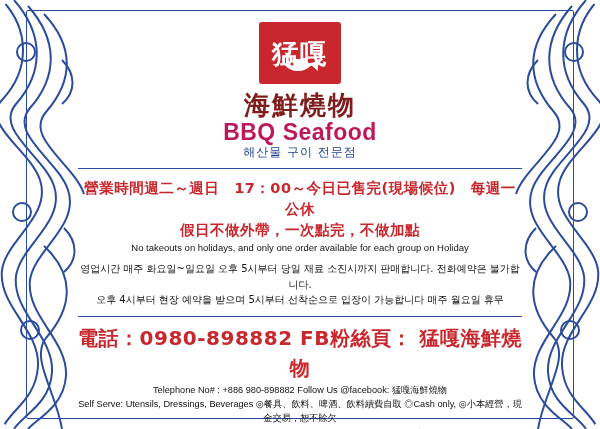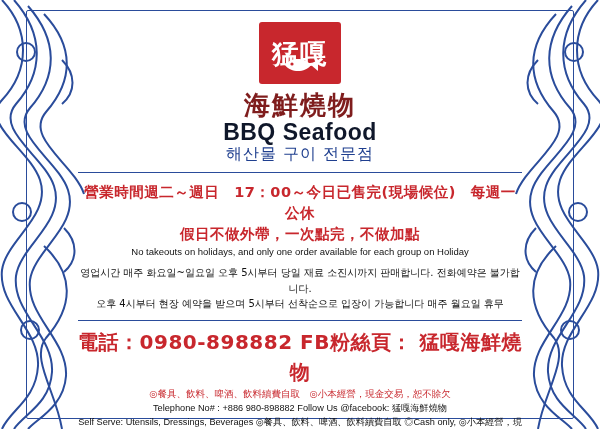--- a/index.html
+++ b/index.html
@@ -12,20 +12,21 @@
     overflow: hidden;
     background: #ffffff;
     font-family: "Liberation Sans", sans-serif;
   }
   .page {
     position: relative;
     width: 600px;
     height: 429px;
     background: #ffffff;
     overflow: hidden;
+    border-radius: 16px;
   }
 
   
   .wave-edge {
     position: absolute;
     top: 0;
     bottom: 0;
     width: 86px;
     overflow: hidden;
     pointer-events: none;
@@ -99,31 +100,31 @@
   .brand-cn {
     margin-top: 6px;
     color: #7f1d1d;
     font-family: Liberation Serif, serif;
     font-size: 26px;
     font-weight: bold;
     letter-spacing: 2px;
   }
   .brand-en {
     margin-top: 2px;
-    color: #0f172a;
+    color: #be185d;
     font-family: "Liberation Sans", sans-serif;
     font-size: 23px;
     font-weight: bold;
     letter-spacing: 0.5px;
   }
   .brand-kr {
     margin-top: 2px;
     color: #1f3f8f;
     font-family: "DejaVu Sans", sans-serif;
-    font-size: 16px;
+    font-size: 12px;
     letter-spacing: 1px;
   }
 
   .divider {
     margin: 10px auto 0 auto;
     width: 100%;
     height: 1px;
     background: #2a4c9b;
   }
 
@@ -242,21 +243,20 @@
       <div class="cn-line">假日不做外帶，一次點完，不做加點</div>
       <div class="en-line">No takeouts on holidays, and only one order available for each group on Holiday</div>
       <div class="small-cn mt6">영업시간 매주 화요일~일요일 오후 5시부터 당일 재료 소진시까지 판매합니다. 전화예약은 불가합니다.</div>
       <div class="small-cn">오후 4시부터 현장 예약을 받으며 5시부터 선착순으로 입장이 가능합니다 매주 월요일 휴무</div>
     </div>
 
     <div class="divider mt8"></div>
 
     <div class="contact mt6">
       <div class="cn-line">電話：0980-898882  FB粉絲頁： 猛嘎海鮮燒物</div>
-      <div class="red-small">◎餐具、飲料、啤酒、飲料續費自取　◎小本經營，現金交易，恕不賒欠</div>
       <div class="mixed-line mt4">Telephone No# : +886 980-898882  Follow Us @facebook: 猛嘎海鮮燒物</div>
       <div class="mixed-line">Self Serve: Utensils, Dressings, Beverages  ◎餐具、飲料、啤酒、飲料續費自取  ◎Cash only, ◎小本經營，現金交易，恕不賒欠</div>
       <div class="small-cn mt4">전화번호 # : +886-980-898882  페이스북 : 猛嘎海鮮燒物</div>
 
     </div>
 
   </div>
 </div>
 
 </body></html>

